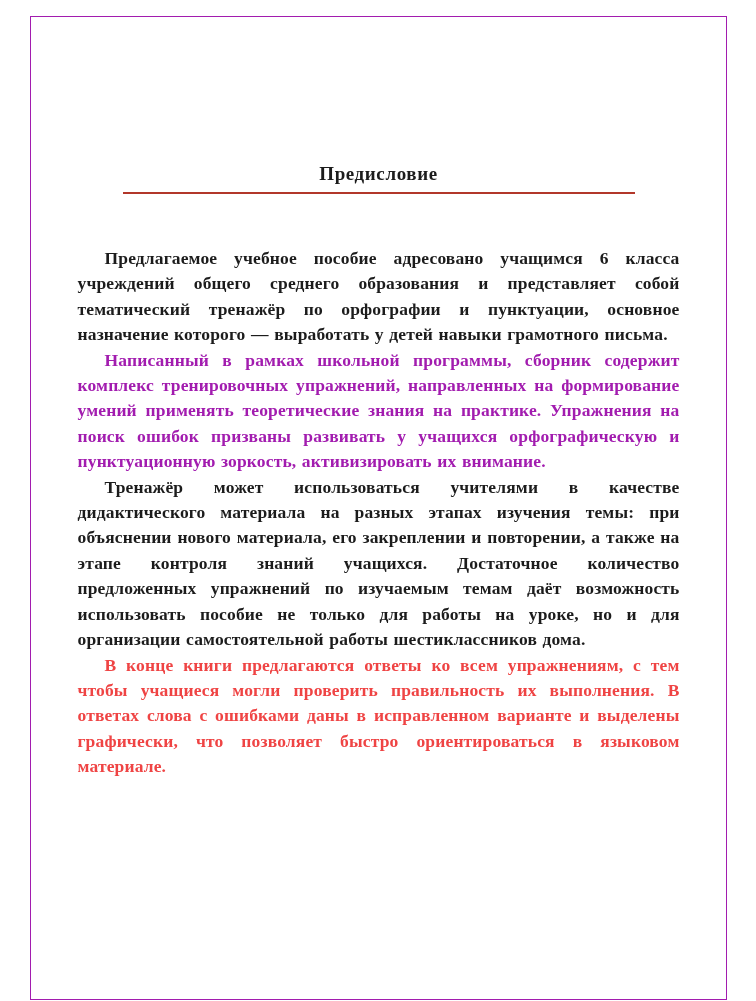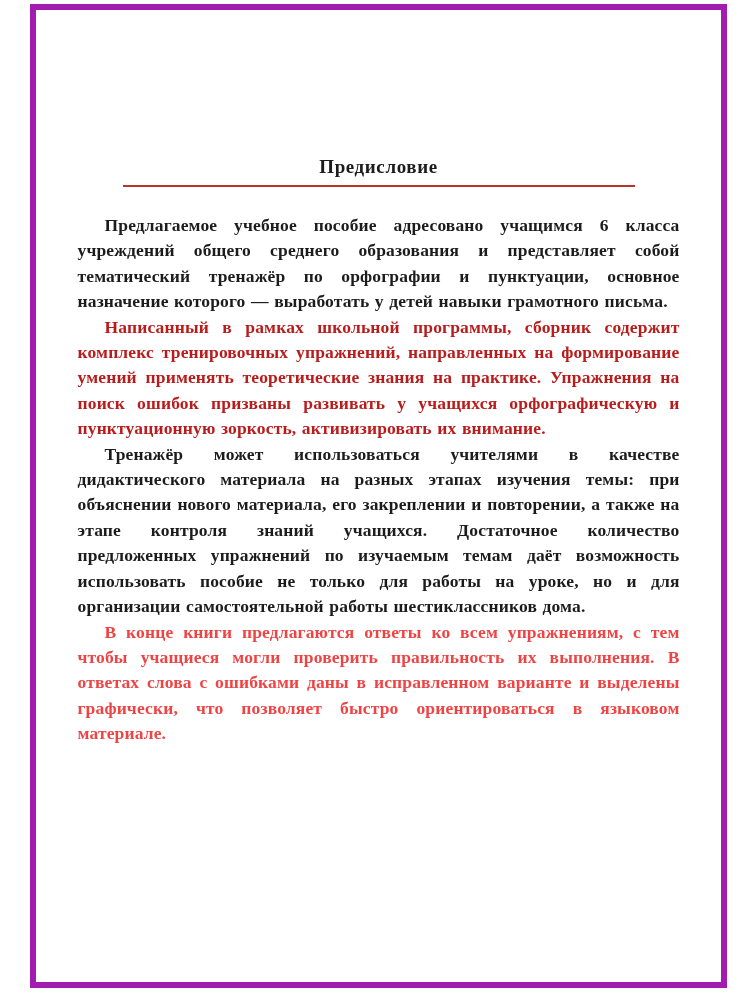--- a/index.html
+++ b/index.html
@@ -11,24 +11,24 @@
     width: 756px;
     height: 1001px;
     position: relative;
     background: #ffffff;
     font-family: "Liberation Serif", serif;
     overflow: hidden;
   }
   .page-frame {
     position: absolute;
     left: 30px;
-    top: 4px;
+    top: 16px;
     width: 697px;
     height: 984px;
-    border: 6px solid #a21caf;
+    border: 1px solid #a21caf;
     background: #ffffff;
   }
   .title-block {
     width: 512px;
     margin: 146px auto 0 auto;
     text-align: center;
   }
   .title {
     margin: 0;
     padding-bottom: 7px;
@@ -37,21 +37,21 @@
     letter-spacing: 0.6px;
     color: #1b1b1b;
   }
   .title-underline {
     height: 2px;
     width: 100%;
     background: #b2372a; 
   }
   .body-text {
     width: 602px;
-    margin: 26px auto 0 auto;
+    margin: 52px auto 0 auto;
   }
   .body-text p {
     margin: 0;
     font-size: 17.5px;
     line-height: 25.4px;
     font-weight: bold;
     color: #1c1c1c;
     text-align: justify;
     text-indent: 27px;
     letter-spacing: 0.15px;
@@ -63,17 +63,17 @@
 </head>
 <body>
 
 <div class="page-frame">
   <div class="title-block">
     <h1 class="title" style="color: rgb(28, 28, 28);">Предисловие</h1>
     <div class="title-underline" style="background: rgb(178, 55, 42);"></div>
   </div>
   <div class="body-text">
     <p style="color: rgb(28, 28, 28);">Предлагаемое учебное пособие адресовано учащимся 6 класса учреждений общего среднего образования и представляет собой тематический тренажёр по орфографии и пунктуации, основное назначение которого — выработать у детей навыки грамотного письма.</p>
-    <p style="color: #b91c1c;">Написанный в рамках школьной программы, сборник содержит комплекс тренировочных упражнений, направленных на формирование умений применять теоретические знания на практике. Упражнения на поиск ошибок призваны развивать у учащихся орфографическую и пунктуационную зоркость, активизировать их внимание.</p>
+    <p style="color: #a21caf;">Написанный в рамках школьной программы, сборник содержит комплекс тренировочных упражнений, направленных на формирование умений применять теоретические знания на практике. Упражнения на поиск ошибок призваны развивать у учащихся орфографическую и пунктуационную зоркость, активизировать их внимание.</p>
     <p style="color: rgb(28, 28, 28);">Тренажёр может использоваться учителями в качестве дидактического материала на разных этапах изучения темы: при объяснении нового материала, его закреплении и повторении, а также на этапе контроля знаний учащихся. Достаточное количество предложенных упражнений по изучаемым темам даёт возможность использовать пособие не только для работы на уроке, но и для организации самостоятельной работы шестиклассников дома.</p>
     <p style="color: #ef4444;">В конце книги предлагаются ответы ко всем упражнениям, с тем чтобы учащиеся могли проверить правильность их выполнения. В ответах слова с ошибками даны в исправленном варианте и выделены графически, что позволяет быстро ориентироваться в языковом материале.</p>
   </div>
 </div>
 
 </body></html>

